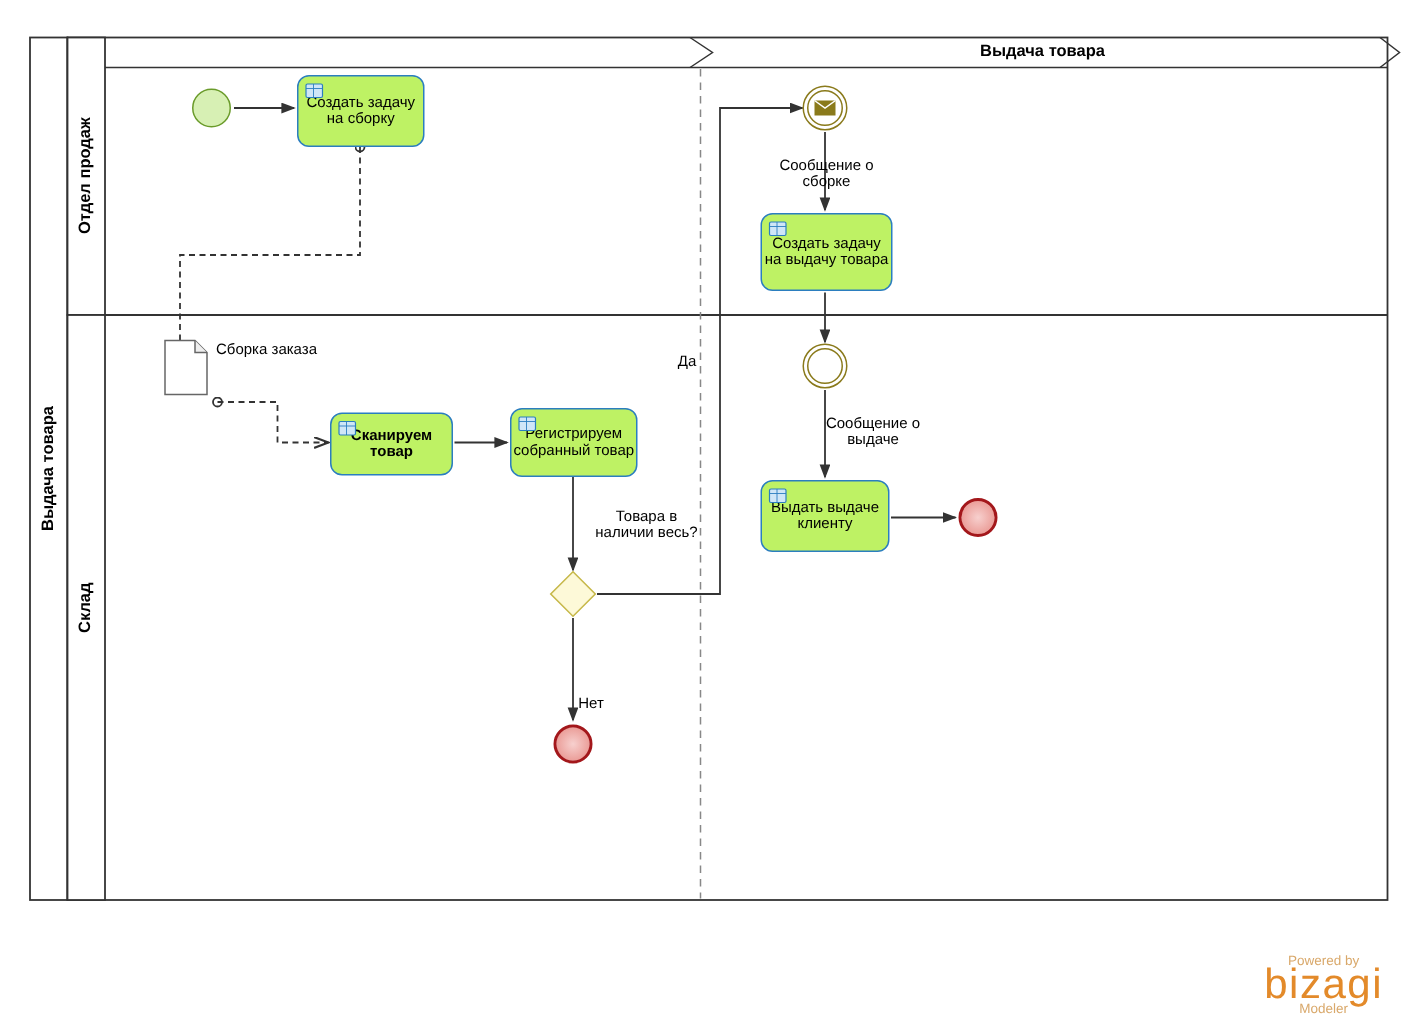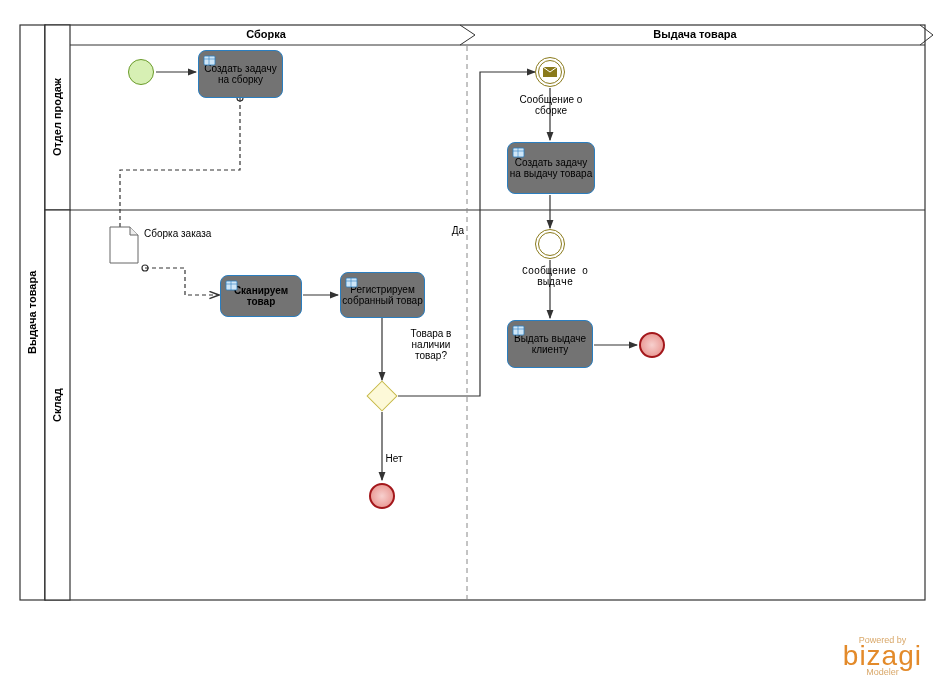--- a/index.html
+++ b/index.html
@@ -1,31 +1,31 @@
 <!DOCTYPE html>
 <html><head>
 <meta charset="utf-8">
 <style>
 * { box-sizing: border-box; margin: 0; padding: 0; }
 body { font-family: Arial, sans-serif; font-size: 10px; background: #fff; width: 934px; height: 685px; position: relative; }
 .canvas { position: absolute; left: 0; top: 0; width: 934px; height: 685px; }
 .pool-label, .lane-label { position: absolute; writing-mode: vertical-rl; transform: rotate(180deg); text-align: center; font-weight: bold; font-size: 11px; }
 .phase-label { position: absolute; text-align: center; font-weight: bold; font-size: 11px; }
-.task { position: absolute; background: #737373; border: 1.5px solid #2b7ebf; border-radius: 8px; display: flex; align-items: center; justify-content: center; text-align: center; font-size: 10px; padding: 0; }
+.task { position: absolute; background: #bef264; border: 1.5px solid #2b7ebf; border-radius: 8px; display: flex; align-items: center; justify-content: center; text-align: center; font-size: 10px; padding: 0; }
 .task .marker { position: absolute; left: 4px; top: 4px; width: 14px; height: 12px; }
 .doc { position: absolute; }
 .doc-label { position: absolute; font-size: 10px; text-align: center; }
 .start-event { position: absolute; width: 26px; height: 26px; border-radius: 50%; border: 1.5px solid #6a9b2a; background: #d7f0b4; }
 .end-event { position: absolute; width: 26px; height: 26px; border-radius: 50%; border: 2.5px solid #a3171b; background: radial-gradient(circle,#f7d0ce 0%,#e68a84 100%); }
 .msg-event { position: absolute; width: 30px; height: 30px; border-radius: 50%; border: 4px double #8a7a1b; background: #fff; display:flex; align-items:center; justify-content:center; }
 .msg-event svg { width:16px; height:12px; }
 .throw-msg-event { position: absolute; width: 30px; height: 30px; border-radius: 50%; border: 4px double #8a7a1b; background: #fff; display:flex; align-items:center; justify-content:center; }
 .gateway { position: absolute; width: 32px; height: 32px; }
 .gateway .diamond { width: 22px; height: 22px; background: #fdf9d8; border: 1.2px solid #c6b84a; transform: rotate(45deg); margin: 5px; }
-.label { position: absolute; font-size: 10px; text-align: center; }
+.label { position: absolute; font-size: 10px; text-align: center; margin-top: 11px; }
 .line { stroke: #333; stroke-width: 1.2; fill: none; }
 .dashed { stroke-dasharray: 4 3; }
 .watermark { position: absolute; right: 12px; bottom: 8px; text-align: center; color: #e38a2a; font-family: Arial; margin-top: 44px; }
 .watermark .pb { font-size: 9px; color: #d9a86a; }
 .watermark .bz { font-size: 28px; font-weight: normal; letter-spacing: 1px; line-height: 22px; }
 .watermark .mod { font-size: 9px; color: #d9a86a; }
 </style>
 </head>
 <body>
 
@@ -79,21 +79,20 @@
 
   <line x1="550" y1="260" x2="550" y2="318" class="line" marker-end="url(#arrow)"></line>
 
   <line x1="594" y1="345" x2="637" y2="345" class="line" marker-end="url(#arrow)"></line>
 </svg>
 
 <div class="pool-label" style="left:22px; top:25px; height:575px; width:20px; display:flex; align-items:center; justify-content:center;">Выдача товара</div>
 <div class="lane-label" style="left:47px; top:25px; height:185px; width:20px; display:flex; align-items:center; justify-content:center;">Отдел продаж</div>
 <div class="lane-label" style="left:47px; top:210px; height:390px; width:20px; display:flex; align-items:center; justify-content:center;">Склад</div>
 
-<div class="phase-label" style="left:72px; top:28px; width:388px;">Сборка</div>
 <div class="phase-label" style="left:470px; top:28px; width:450px;">Выдача товара</div>
 
 <div class="start-event" style="left:128px; top:59px;"></div>
 
 <div class="task" style="left:198px; top:50px; width:85px; height:48px;">
   <svg class="marker">
         <rect x="1" y="1" width="11" height="9" rx="1" fill="#cfe6f7" stroke="#2b7ebf" stroke-width="0.8"></rect>
         <path d="M1 4 L12 4 M6 1 L6 10" stroke="#2b7ebf" stroke-width="0.6"></path>
       </svg>
   <span>Создать задачу на сборку</span>
@@ -135,37 +134,37 @@
   <svg width="32" height="40">
     <path d="M2 2 L22 2 L30 10 L30 38 L2 38 Z" fill="#fff" stroke="#666" stroke-width="1"></path>
     <path d="M22 2 L22 10 L30 10" fill="#eee" stroke="#666" stroke-width="1"></path>
   </svg>
 </div>
 <div class="doc-label" style="left:144px; top:228px;">Сборка заказа</div>
 
 <div class="gateway" style="left:366px; top:380px;">
   <div class="diamond"></div>
 </div>
-<div class="label" style="left:396px; top:328px; width:70px;">Товара в наличии товар?</div>
+<div class="label" style="left:396px; top:328px; width:70px;">Товара в наличии весь?</div>
 <div class="label" style="left:443px; top:225px; width:30px;">Да</div>
 <div class="label" style="left:379px; top:453px; width:30px;">Нет</div>
 
 <div class="end-event" style="left:369px; top:483px;"></div>
 <div class="end-event" style="left:639px; top:332px;"></div>
 
 <div class="msg-event" style="left:535px; top:57px;">
   <svg>
         <rect x="1" y="1" width="14" height="10" fill="#8a7a1b"></rect>
         <path d="M1 1 L8 6 L15 1" stroke="#fff" stroke-width="1" fill="none"></path>
       </svg>
 </div>
 <div class="label" style="left:515px; top:94px; width:72px;">Сообщение о сборке</div>
 
 <div class="throw-msg-event" style="left:535px; top:229px;"></div>
-<div class="label" style="left:519px; top:266px; width:72px;font-family:Liberation Mono, monospace;">Сообщение о выдаче</div>
+<div class="label" style="left:546px; top:266px; width:72px;">Сообщение о выдаче</div>
 
 <div class="watermark">
   <div class="pb">Powered by</div>
   <div class="bz">bizagi</div>
   <div class="mod">Modeler</div>
 </div>
 
 </div>
 
 </body></html>

